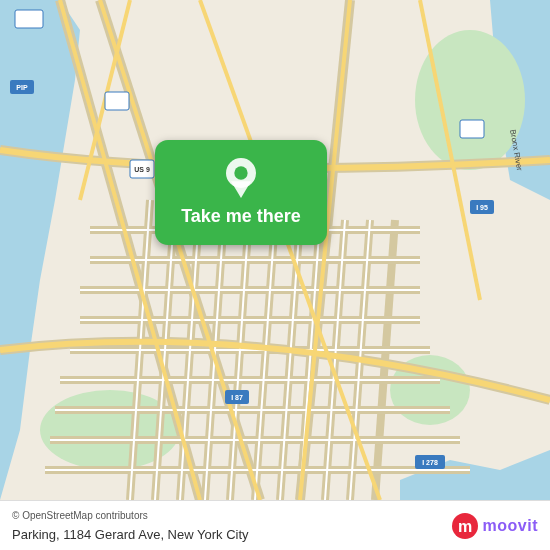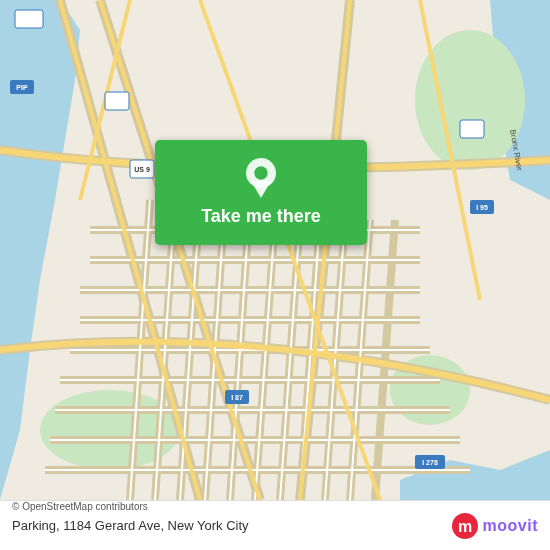--- a/index.html
+++ b/index.html
@@ -25,24 +25,24 @@
       height: 100%;
       position: absolute;
       top: 0; left: 0;
     }
 
     
     #take-me-there-overlay {
       position: absolute;
       top: 140px;
       left: 155px;
-      width: 212px;
+      width: 172px;
       height: 105px;
       background-color: #3ab54a;
-      border-radius: 5px;
+      border-radius: 13px;
       display: flex;
       flex-direction: column;
       align-items: center;
       justify-content: center;
       cursor: pointer;
       box-shadow: 0 3px 10px rgba(0,0,0,0.35);
     }
 
     #pin-icon {
       width: 40px;
@@ -56,20 +56,21 @@
       font-weight: bold;
       text-align: center;
     }
 
     
     #bottom-bar {
       width: 550px;
       height: 50px;
       background: white;
       display: flex;
+      align-items: center;
       justify-content: space-between;
       padding: 0 12px;
       border-top: 1px solid #ddd;
       gap: 15px;
     }
 
     #bottom-left {
       display: flex;
       flex-direction: column;
     }

